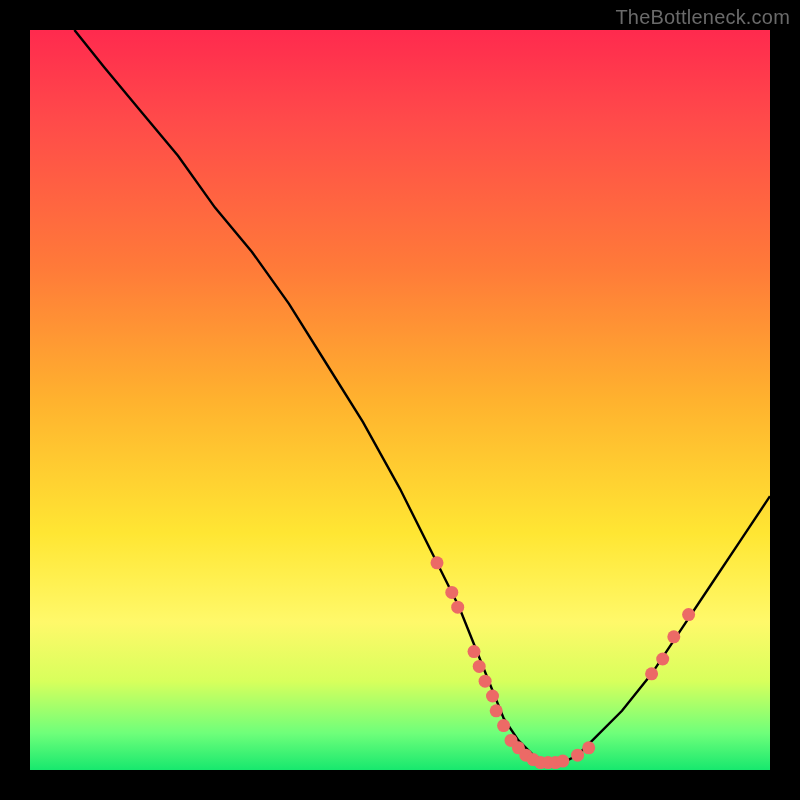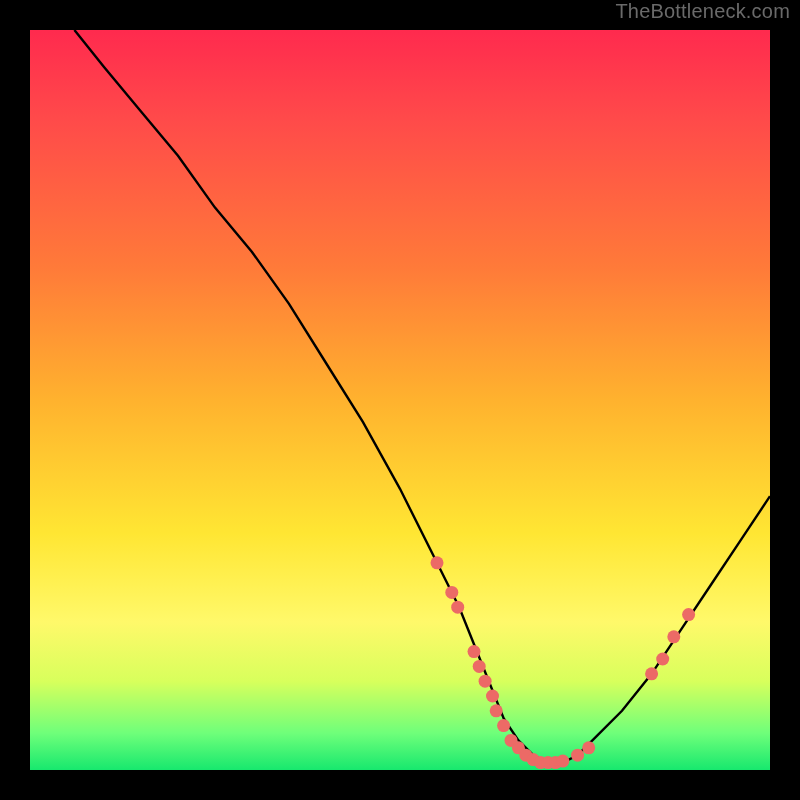--- a/index.html
+++ b/index.html
@@ -41,21 +41,21 @@
   }
   svg.curve {
     position: absolute;
     left: 0;
     top: 0;
     width: 740px;
     height: 740px;
   }
   .watermark {
     position: absolute;
-    top: 0;
+    top: 6px;
     right: 10px;
     color: #6a6a6a;
     font-size: 20px;
     letter-spacing: 0.2px;
     user-select: none;
     margin-left: 44px;
   }
 </style>
 </head>
 <body>

